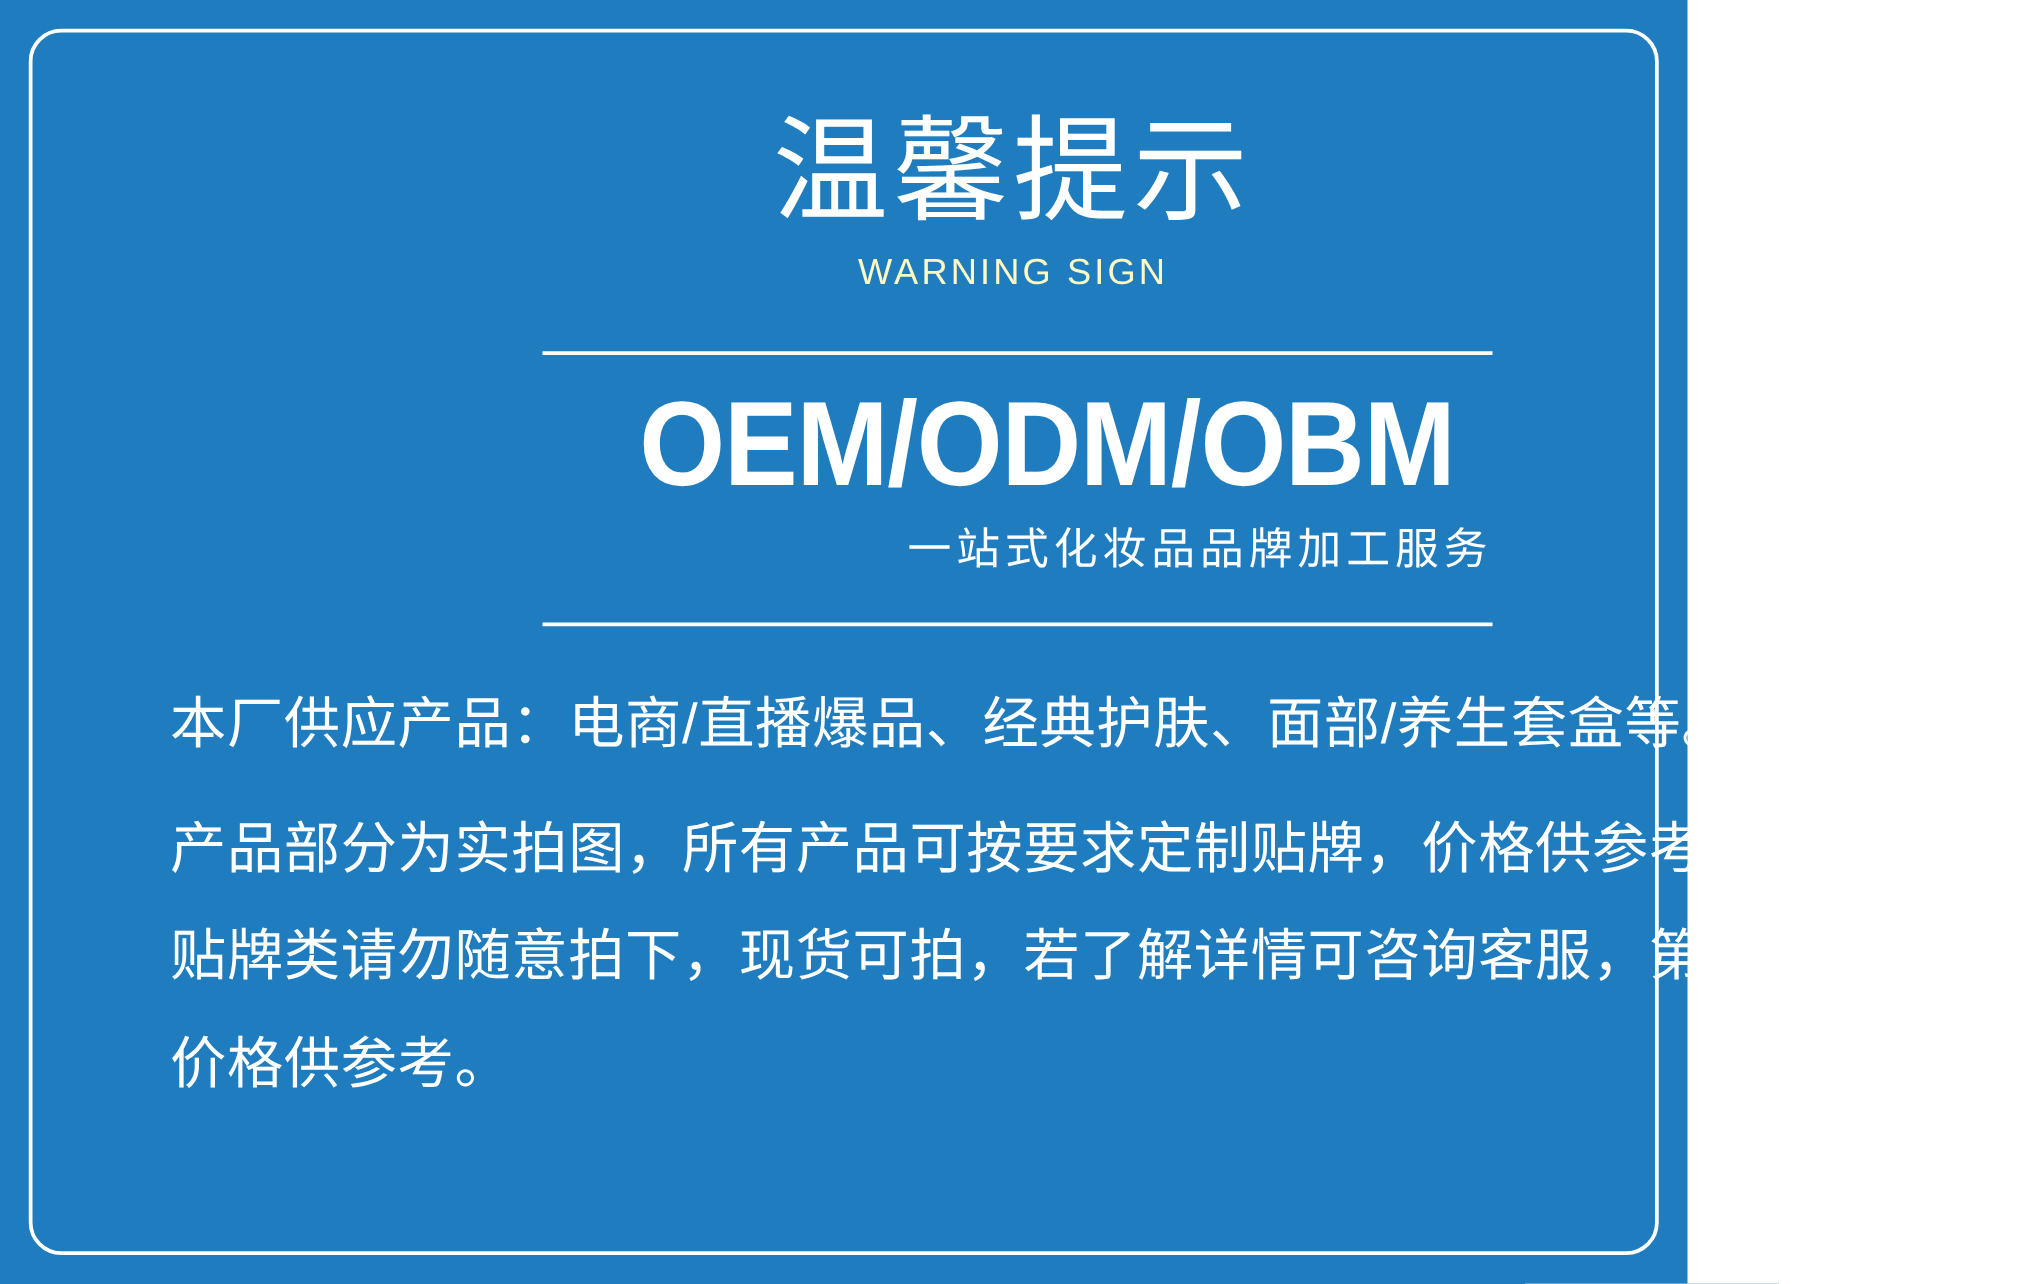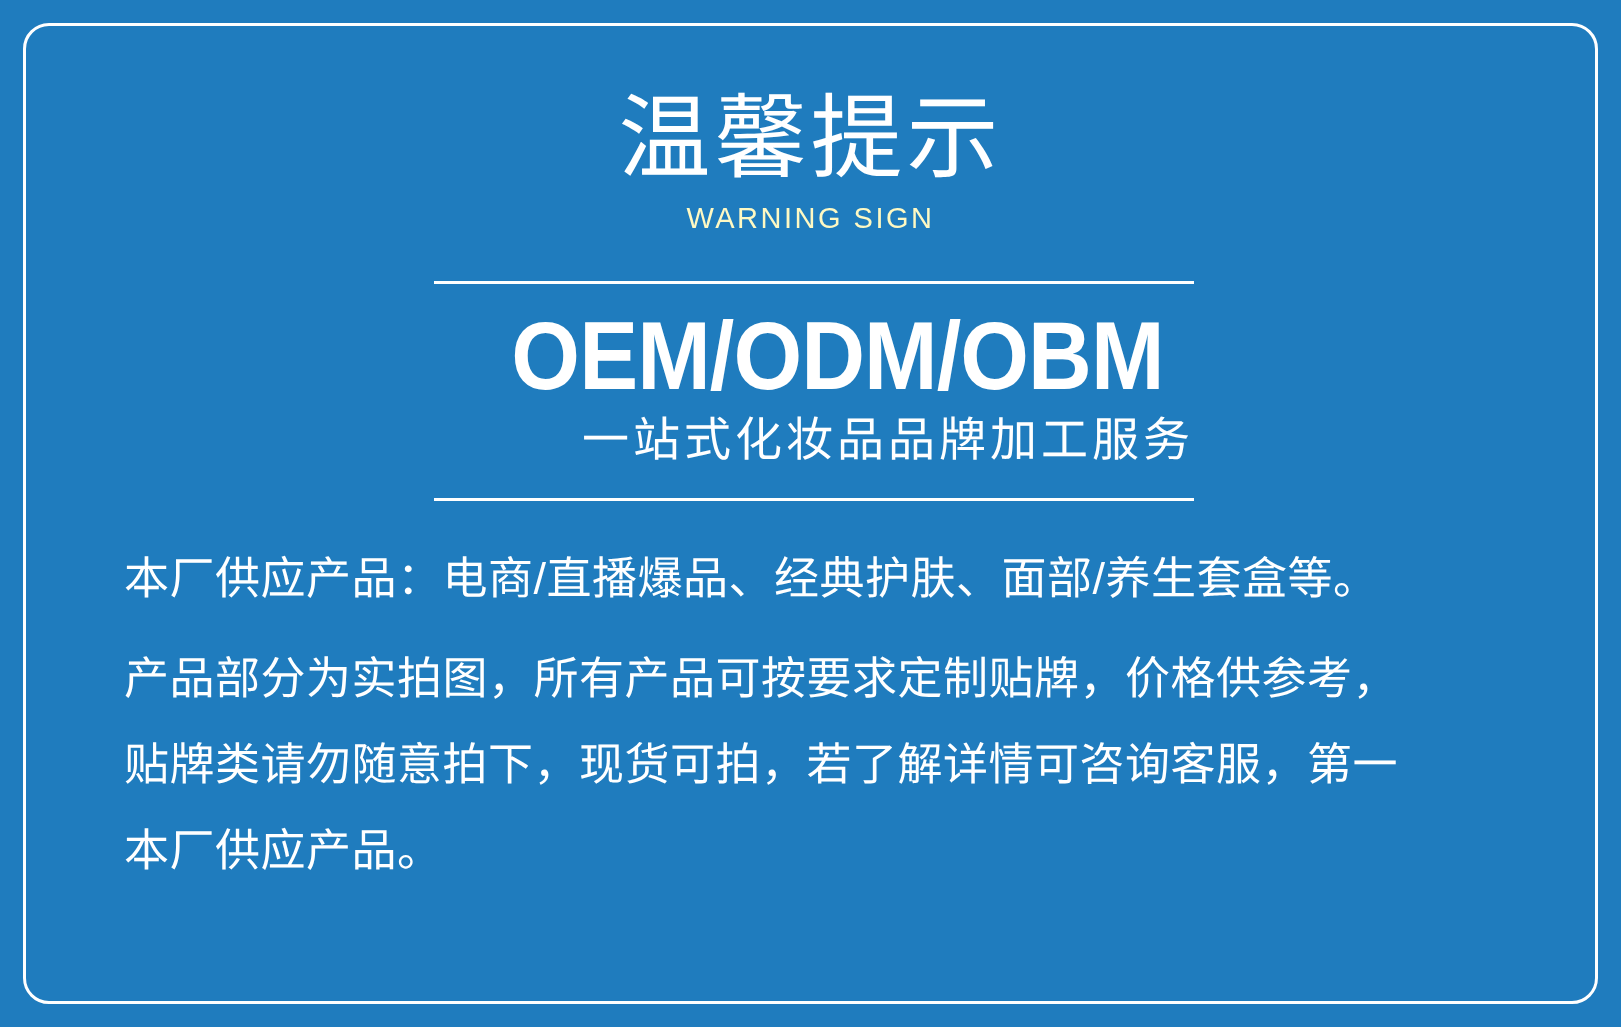--- a/index.html
+++ b/index.html
@@ -9,21 +9,21 @@
   }
   body {
     width: 1621px;
     height: 1027px;
     overflow: hidden;
     font-family: "Liberation Sans", "DejaVu Sans", sans-serif;
   }
 
   .banner {
     position: relative;
-    width: 1621px;
+    width: 1350px;
     height: 1027px;
     background: #1F7CBE;
     box-sizing: border-box;
   }
 
   
   .frame {
     position: absolute;
     left: 23px;
     top: 23px;
@@ -94,33 +94,33 @@
     line-height: 112px;
     font-weight: 700;
     letter-spacing: -1px;
     margin-top: 16px;
     transform: scaleX(0.92);
     font-family: "Liberation Sans", "DejaVu Sans", sans-serif;
   }
 
   .service-sub {
     color: #FFFFFF;
-    font-size: 47px;
+    font-size: 35px;
     line-height: 60px;
     font-weight: 400;
     letter-spacing: 4px;
     margin-top: -2px;
     margin-bottom: 28px;
     font-family: "Liberation Sans", "DejaVu Sans", sans-serif;
   }
 
   
   .body-text {
     position: absolute;
-    left: 124px;
+    left: 136px;
     top: 536px;
     width: 1360px;
   }
 
   .body-line {
     color: #FFFFFF;
     font-size: 45px;
     line-height: 86px;
     font-weight: 400;
     letter-spacing: 0.5px;
@@ -151,17 +151,17 @@
       <div class="service-main">OEM/ODM/OBM</div>
       <div class="service-sub">一站式化妆品品牌加工服务</div>
       <span class="rule"></span>
     </div>
 
     <div class="body-text">
       <div class="body-line">本厂供应产品：电商/直播爆品、经典护肤、面部/养生套盒等。</div>
       <div class="gap"></div>
       <div class="body-line">产品部分为实拍图，所有产品可按要求定制贴牌，价格供参考，</div>
       <div class="body-line">贴牌类请勿随意拍下，现货可拍，若了解详情可咨询客服，第一</div>
-      <div class="body-line">本厂供应产品。</div>
+      <div class="body-line">价格供参考。</div>
     </div>
 
   </div>
 </div>
 
 </body></html>

